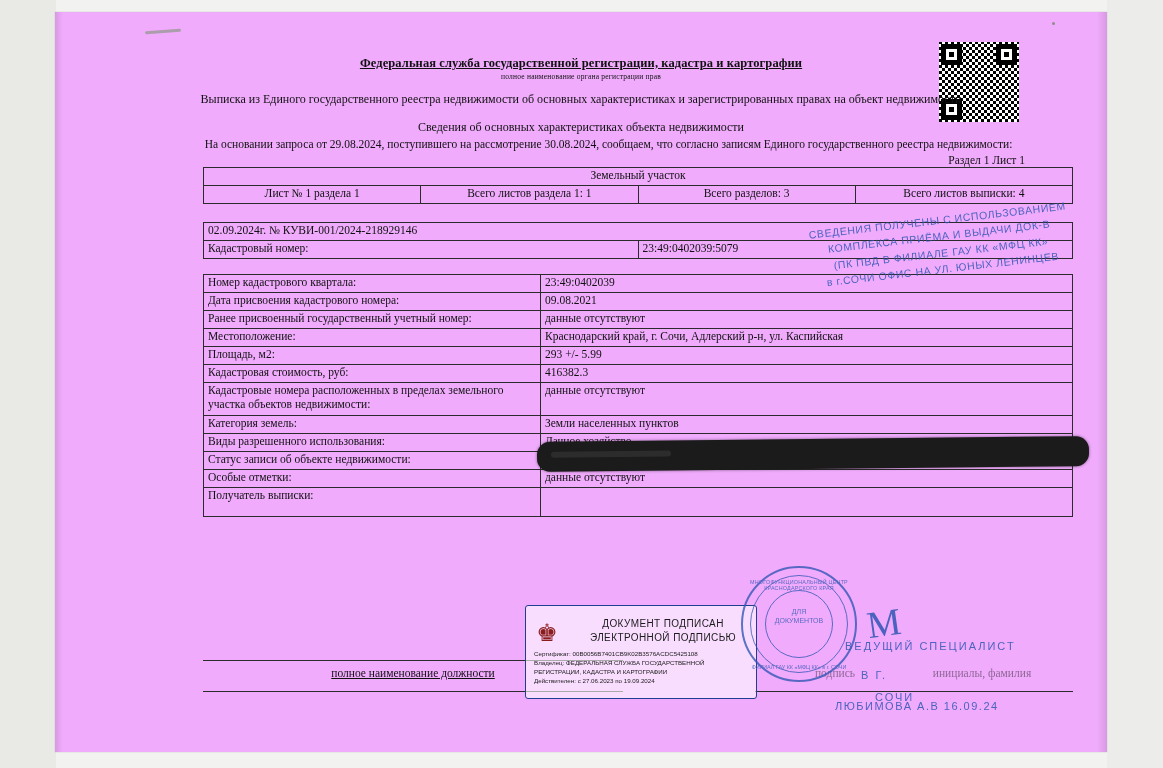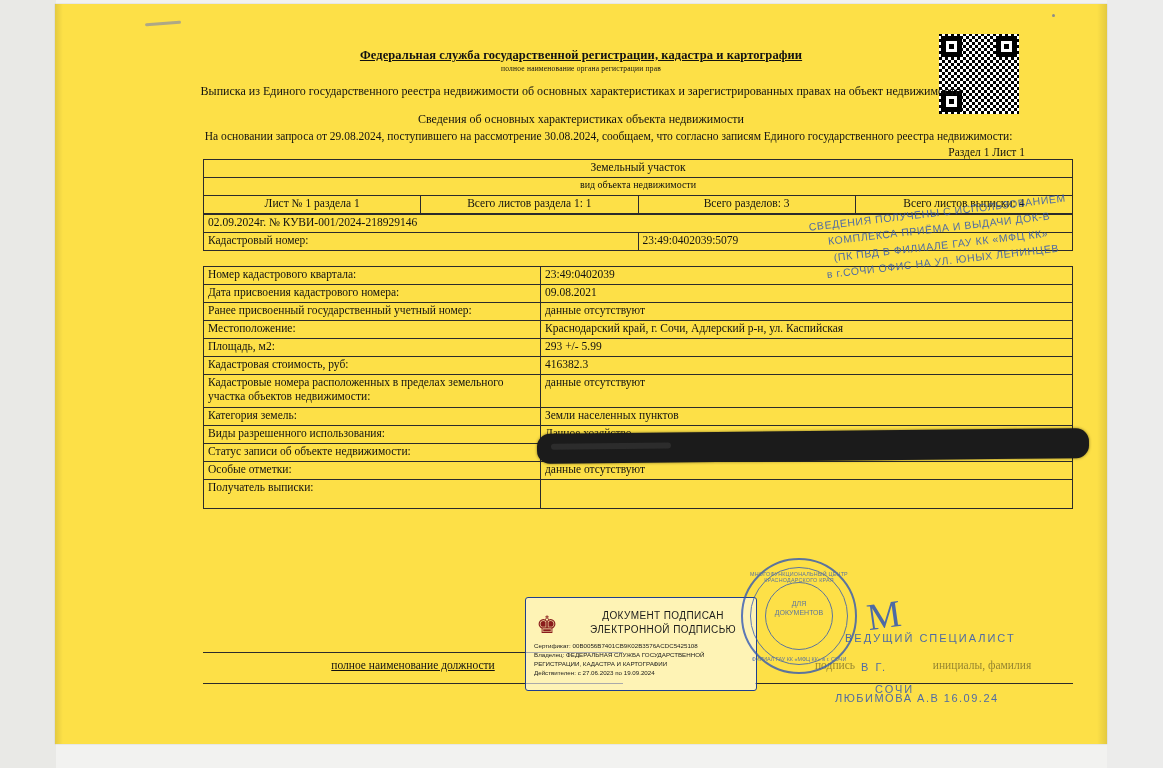--- a/index.html
+++ b/index.html
@@ -19,24 +19,24 @@
     position: absolute;
     left: 0; top: 0;
     width: 1163px;
     height: 768px;
     background: #f2f2f0;
   }
   
   #sheet {
     position: absolute;
     left: 55px;
-    top: 4px;
+    top: 12px;
     width: 1052px;
     height: 740px;
-    background: #fde047;
+    background: #f0abfc;
     box-shadow: 0 0 1px rgba(0,0,0,0.25);
   }
   
   #sheet:before {
     content: "";
     position: absolute;
     left: 0; top: 0; bottom: 0;
     width: 8px;
     background: linear-gradient(to right, rgba(0,0,0,0.10), rgba(0,0,0,0));
     pointer-events: none;
@@ -411,23 +411,20 @@
     <div class="org-sub">полное наименование органа регистрации прав</div>
     <div class="doc-title">Выписка из Единого государственного реестра недвижимости об основных характеристиках и зарегистрированных правах на объект недвижимости</div>
     <div class="section-title">Сведения об основных характеристиках объекта недвижимости</div>
     <div class="basis-line">На  основании запроса от 29.08.2024, поступившего на рассмотрение 30.08.2024, сообщаем, что согласно записям Единого государственного реестра недвижимости:</div>
     <div class="razdel-line">Раздел 1 Лист 1</div>
 
     <table class="tbl" id="tbl-top">
       <tbody>
           <tr>
         <td class="center" colspan="4">Земельный участок</td>
-      </tr>
-      <tr>
-        <td class="center" colspan="4" style="border-top:none;font-size:10px">вид объекта недвижимости</td>
       </tr>
       <tr>
         <td class="center" style="width:215px">Лист № 1 раздела 1</td>
         <td class="center" style="width:215px">Всего листов раздела 1: 1</td>
         <td class="center" style="width:215px">Всего разделов: 3</td>
         <td class="center">Всего листов выписки: 4</td>
       </tr>
     </tbody>
       </table>
 

